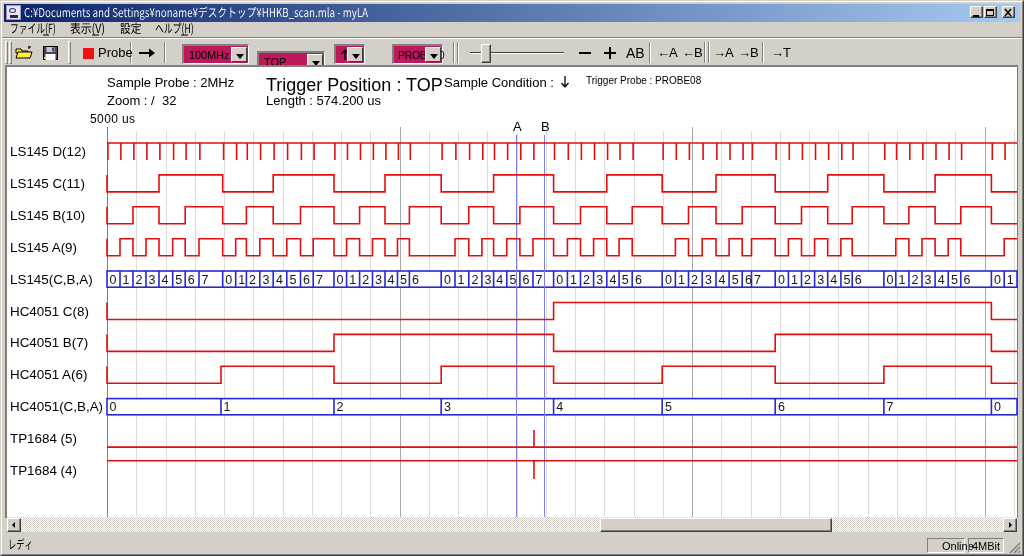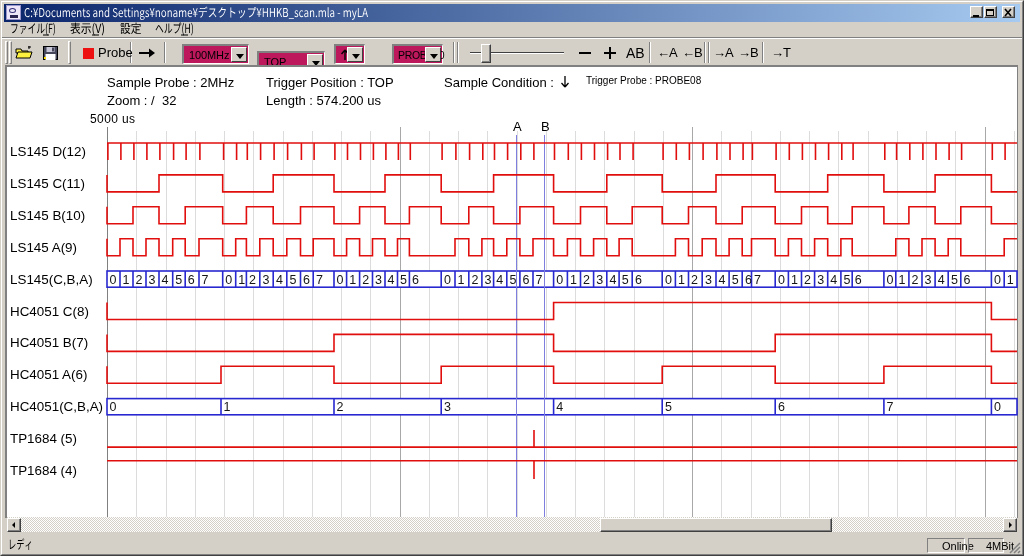--- a/index.html
+++ b/index.html
@@ -121,21 +121,21 @@
 <div class="abs" style="left:609px;top:47px;width:2px;height:12px;background:#000"></div>
 <div class="tbtxt" style="left:626px;font-size:14px">AB</div>
 <div class="tbtxt" style="left:657px;font-size:13px;letter-spacing:-1px">←A</div>
 <div class="tbtxt" style="left:682px;font-size:13px;letter-spacing:-1px">←B</div>
 <div class="tbtxt" style="left:713px;font-size:13px;letter-spacing:-1px">→A</div>
 <div class="tbtxt" style="left:738px;font-size:13px;letter-spacing:-1px">→B</div>
 <div class="tbtxt" style="left:771px;font-size:13px;letter-spacing:-1px">→T</div>
 <div class="abs" style="left:5px;top:65px;width:1013px;height:453px;background:#808080"></div>
 <div class="abs" style="left:7px;top:67px;width:1010px;height:450px;background:#fff"></div>
 <div class="abs" style="left:107px;top:75px;font-size:13px">Sample Probe : 2MHz</div>
-<div class="abs" style="left:266px;top:75px;font-size:13px">Trigger Position : TOP</div>
+<div class="abs" style="left:266px;top:75px;font-size:18px">Trigger Position : TOP</div>
 <div class="abs" style="left:444px;top:75px;font-size:13px">Sample Condition :</div>
 <svg class="abs" style="left:560px;top:76px" width="10" height="13">
     <path d="M5,0 V11 M5,11 L1.5,7 M5,11 L8.5,7" stroke="#000" stroke-width="1.3" fill="none"></path>
   </svg>
 <div class="abs" style="left:586px;top:75px;font-size:10px">Trigger Probe : PROBE08</div>
 <div class="abs" style="left:107px;top:93px;font-size:13px">Zoom : / &nbsp;32</div>
 <div class="abs" style="left:266px;top:93px;font-size:13px">Length : 574.200 us</div>
 <div class="abs" style="left:90px;top:112px;font-size:12px;letter-spacing:0.4px">5000 us</div>
 <div class="abs" style="left:513px;top:119px;font-size:13px">A</div>
 <div class="abs" style="left:541px;top:119px;font-size:13px">B</div>
@@ -242,15 +242,15 @@
     <svg width="12" height="12" style="position:absolute;left:0;top:0">
       <path d="M5,3 L8,6 L5,9 Z" fill="#000"></path>
     </svg>
   </div>
 <div class="abs raised" style="left:600px;top:518px;width:232px;height:14px"></div>
 <div class="abs" style="left:3px;top:534px;width:1018px;height:2px;background:#d4d0c8"></div>
 <svg class="abs" style="left:0;top:0" width="120" height="556">
     <path transform="translate(8,549) scale(0.6614,1)" fill="#000" d="M2.8 -0.4L3.5 0.2C3.7 0.1 3.9 0.0 4.0 -0.0C7.1 -0.9 9.7 -2.4 11.3 -4.5L10.8 -5.3C9.2 -3.3 6.3 -1.7 3.9 -1.1C3.9 -1.7 3.9 -7.0 3.9 -8.2C3.9 -8.5 4.0 -9.0 4.0 -9.3L2.8 -9.3C2.8 -9.1 2.9 -8.5 2.9 -8.2C2.9 -7.0 2.9 -1.8 2.9 -1.0C2.9 -0.8 2.9 -0.6 2.8 -0.4ZM15.0 -9.1L15.0 -8.1C15.4 -8.1 15.8 -8.1 16.2 -8.1C16.9 -8.1 19.8 -8.1 20.5 -8.1C20.9 -8.1 21.3 -8.1 21.7 -8.1L21.7 -9.1C21.3 -9.1 20.9 -9.1 20.5 -9.1C19.8 -9.1 16.9 -9.1 16.2 -9.1C15.8 -9.1 15.4 -9.1 15.0 -9.1ZM22.3 -10.2L21.7 -9.9C22.0 -9.4 22.4 -8.7 22.7 -8.1L23.3 -8.4C23.1 -8.9 22.6 -9.7 22.3 -10.2ZM23.7 -10.7L23.0 -10.4C23.4 -9.9 23.8 -9.2 24.1 -8.7L24.7 -8.9C24.5 -9.4 24.0 -10.2 23.7 -10.7ZM13.6 -6.0L13.6 -5.0C13.9 -5.0 14.3 -5.0 14.6 -5.0L18.4 -5.0C18.3 -3.8 18.2 -2.8 17.7 -1.9C17.2 -1.1 16.3 -0.4 15.3 0.0L16.2 0.7C17.3 0.2 18.2 -0.7 18.7 -1.6C19.2 -2.5 19.4 -3.6 19.4 -5.0L22.8 -5.0C23.1 -5.0 23.5 -5.0 23.8 -5.0L23.8 -6.0C23.5 -5.9 23.1 -5.9 22.8 -5.9C22.2 -5.9 15.4 -5.9 14.6 -5.9C14.2 -5.9 13.9 -6.0 13.6 -6.0ZM26.5 -3.2L27.0 -2.3C28.4 -2.7 29.9 -3.4 30.9 -3.9L30.9 -0.1C30.9 0.3 30.9 0.8 30.9 1.0L32.0 1.0C32.0 0.8 31.9 0.3 31.9 -0.1L31.9 -4.6C33.1 -5.3 34.2 -6.2 34.8 -6.9L34.0 -7.7C33.4 -6.9 32.2 -5.8 31.0 -5.1C30.0 -4.5 28.2 -3.6 26.5 -3.2Z"></path>
   </svg>
 <div class="abs sunken" style="left:927px;top:538px;width:38px;height:15px;font-size:11px;padding:1px 14px">Online</div>
-<div class="abs sunken" style="left:968px;top:538px;width:36px;height:15px;font-size:11px;padding:1px 17px">4MBit</div>
+<div class="abs sunken" style="left:968px;top:538px;width:36px;height:15px;font-size:11px;padding:1px 3px">4MBit</div>
 <svg class="abs" style="left:1008px;top:541px" width="14" height="14">
     <path d="M12,2 L2,12 M12,6 L6,12 M12,10 L10,12" stroke="#808080" stroke-width="1.5"></path>
   </svg>
 </body></html>

